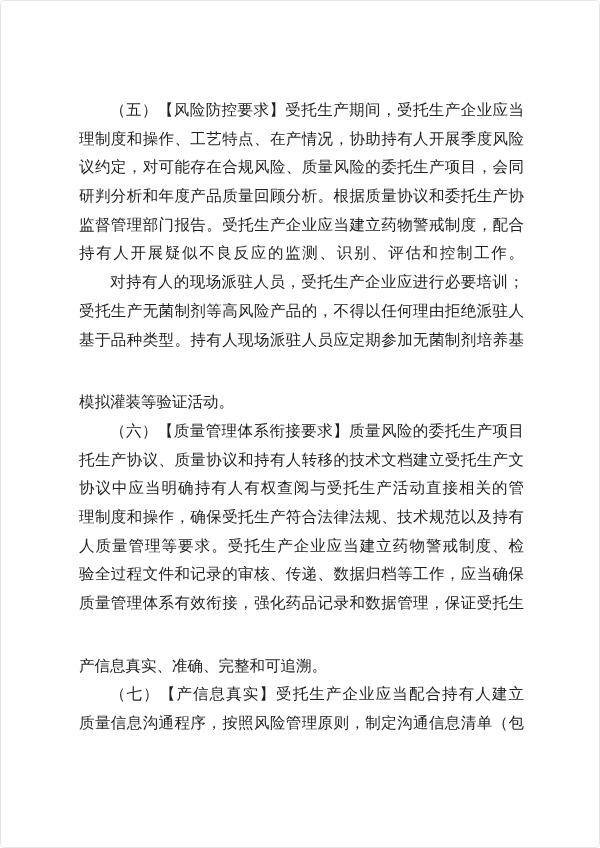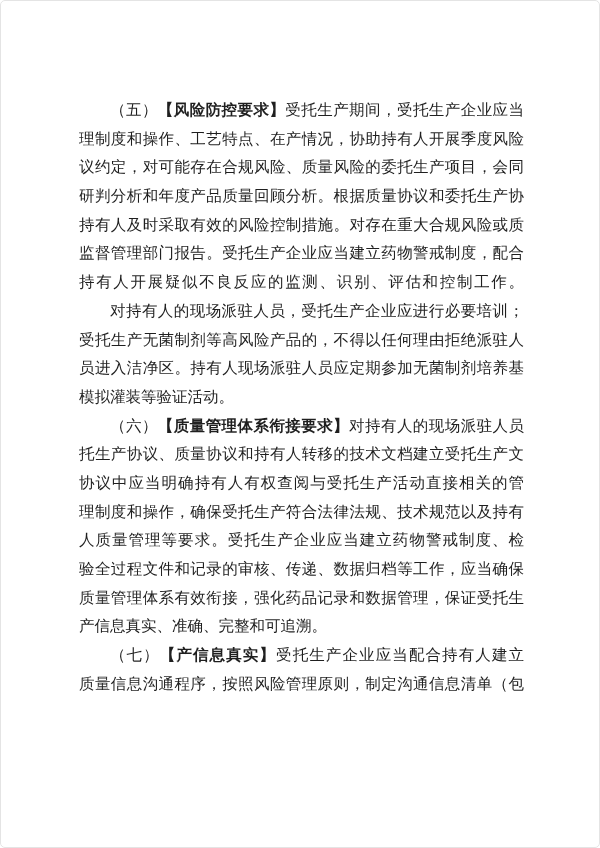--- a/index.html
+++ b/index.html
@@ -34,49 +34,49 @@
     height: 28.7px;
     text-align: justify;
     letter-spacing: 0;
     overflow: hidden;
   }
   .line.fill {
     text-align-last: justify;
   }
   .line.nofill {
     text-align-last: left;
+    margin-top: 34px;
   }
   .line.indent {
     text-indent: 2em;
   }
   .run { font-weight: normal; }
-  .run.bold { font-weight: bold; }
+  .run.bold { font-weight: normal; }
 </style>
 </head>
 <body>
 
 <div class="page" style="background: rgb(255, 255, 255); border-color: rgb(228, 228, 228); color: rgb(31, 31, 31);">
   <div class="doc-body">
       <div class="paragraph">
         <div class="line fill indent"><span class="run">（五）</span><span class="run bold">【风险防控要求】</span><span class="run">受托生产期间，受托生产企业应当</span></div>
         <div class="line fill"><span class="run">理制度和操作、工艺特点、在产情况，协助持有人开展季度风险</span></div>
         <div class="line fill"><span class="run">议约定，对可能存在合规风险、质量风险的委托生产项目，会同</span></div>
         <div class="line fill"><span class="run">研判分析和年度产品质量回顾分析。根据质量协议和委托生产协</span></div>
-        <div class="line fill"><span class="run">持有人及时采取有效的风险控制措施。对存在重大合规风险或质</span></div>
         <div class="line fill"><span class="run">监督管理部门报告。受托生产企业应当建立药物警戒制度，配合</span></div>
         <div class="line fill"><span class="run">持有人开展疑似不良反应的监测、识别、评估和控制工作。</span></div>
       </div>
       <div class="paragraph">
         <div class="line fill indent"><span class="run">对持有人的现场派驻人员，受托生产企业应进行必要培训；</span></div>
         <div class="line fill"><span class="run">受托生产无菌制剂等高风险产品的，不得以任何理由拒绝派驻人</span></div>
-        <div class="line fill"><span class="run">员进入洁净区。持有人现场派驻人员应定期参加无菌制剂培养基</span></div>
+        <div class="line fill"><span class="run">基于品种类型。持有人现场派驻人员应定期参加无菌制剂培养基</span></div>
         <div class="line nofill"><span class="run">模拟灌装等验证活动。</span></div>
       </div>
       <div class="paragraph">
-        <div class="line fill indent"><span class="run">（六）</span><span class="run bold">【质量管理体系衔接要求】</span><span class="run">对持有人的现场派驻人员</span></div>
+        <div class="line fill indent"><span class="run">（六）</span><span class="run bold">【质量管理体系衔接要求】</span><span class="run">质量风险的委托生产项目</span></div>
         <div class="line fill"><span class="run">托生产协议、质量协议和持有人转移的技术文档建立受托生产文</span></div>
         <div class="line fill"><span class="run">协议中应当明确持有人有权查阅与受托生产活动直接相关的管</span></div>
         <div class="line fill"><span class="run">理制度和操作，确保受托生产符合法律法规、技术规范以及持有</span></div>
         <div class="line fill"><span class="run">人质量管理等要求。受托生产企业应当建立药物警戒制度、检</span></div>
         <div class="line fill"><span class="run">验全过程文件和记录的审核、传递、数据归档等工作，应当确保</span></div>
         <div class="line fill"><span class="run">质量管理体系有效衔接，强化药品记录和数据管理，保证受托生</span></div>
         <div class="line nofill"><span class="run">产信息真实、准确、完整和可追溯。</span></div>
       </div>
       <div class="paragraph">
         <div class="line fill indent"><span class="run">（七）</span><span class="run bold">【产信息真实】</span><span class="run">受托生产企业应当配合持有人建立</span></div>

